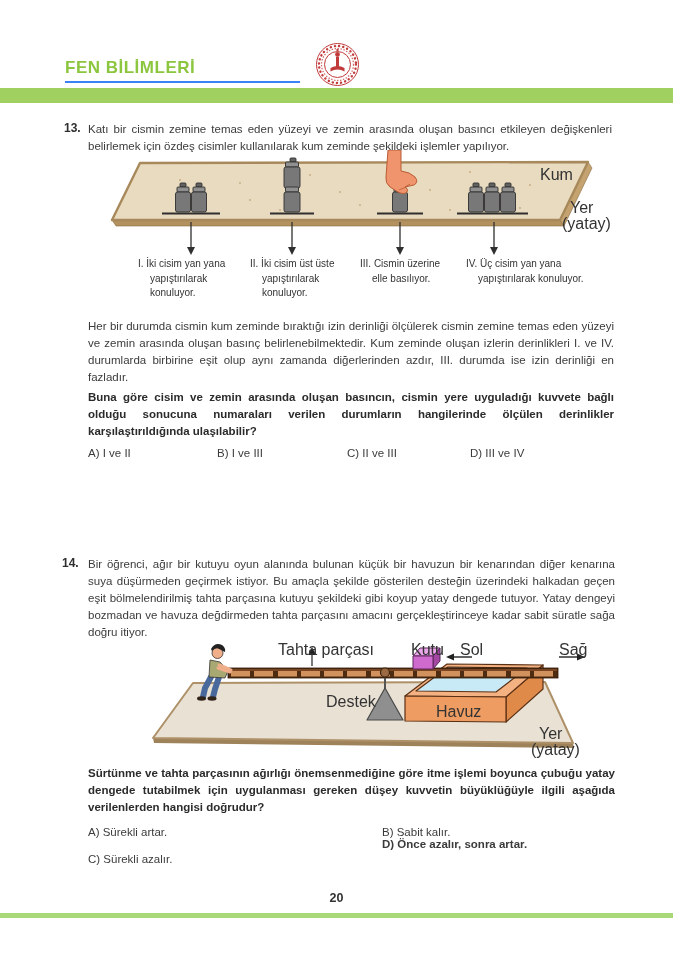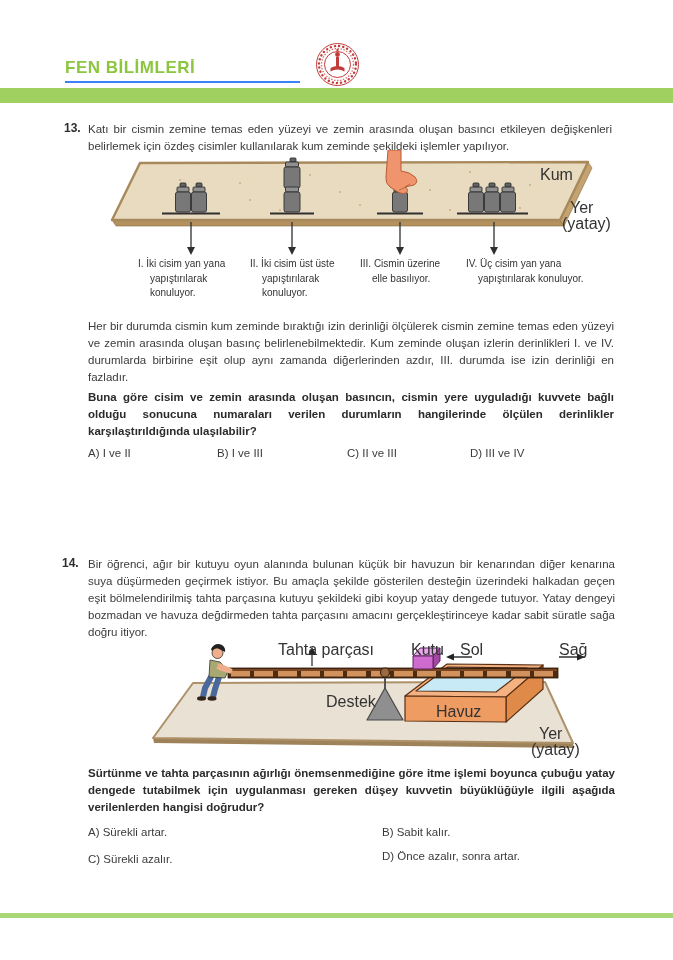--- a/index.html
+++ b/index.html
@@ -240,18 +240,19 @@
     <div class="dlabel" style="left:394px;top:84px;">Yer</div>
     <div class="dlabel" style="left:386px;top:100px;">(yatay)</div>
   </div>
 
   <div class="txt boldq" style="left:88px;top:765px;width:527px;">Sürtünme ve tahta parçasının ağırlığı önemsenmediğine göre itme işlemi boyunca çubuğu yatay dengede tutabilmek için uygulanması gereken düşey kuvvetin büyüklüğüyle ilgili aşağıda verilenlerden hangisi doğrudur?</div>
 
   <div style="position:absolute;left:88px;top:826px;width:527px;height:45px;">
     <span class="opt" style="left:0;top:0;">A) Sürekli artar.</span>
     <span class="opt" style="left:294px;top:0;">B) Sabit kalır.</span>
     <span class="opt" style="left:0;top:27px;">C) Sürekli azalır.</span>
-    <span class="opt" style="left:294px;top:24px;">D) Önce azalır, sonra artar.</span>
-  </div>
-
+    <span class="opt" style="left:294px;top:12px;font-weight:bold;">D) Önce azalır, sonra artar.</span>
+  </div>
+
+  <div class="page-num">20</div>
   <div class="bar-bottom"></div>
 
 </div>
 
 </body></html>

